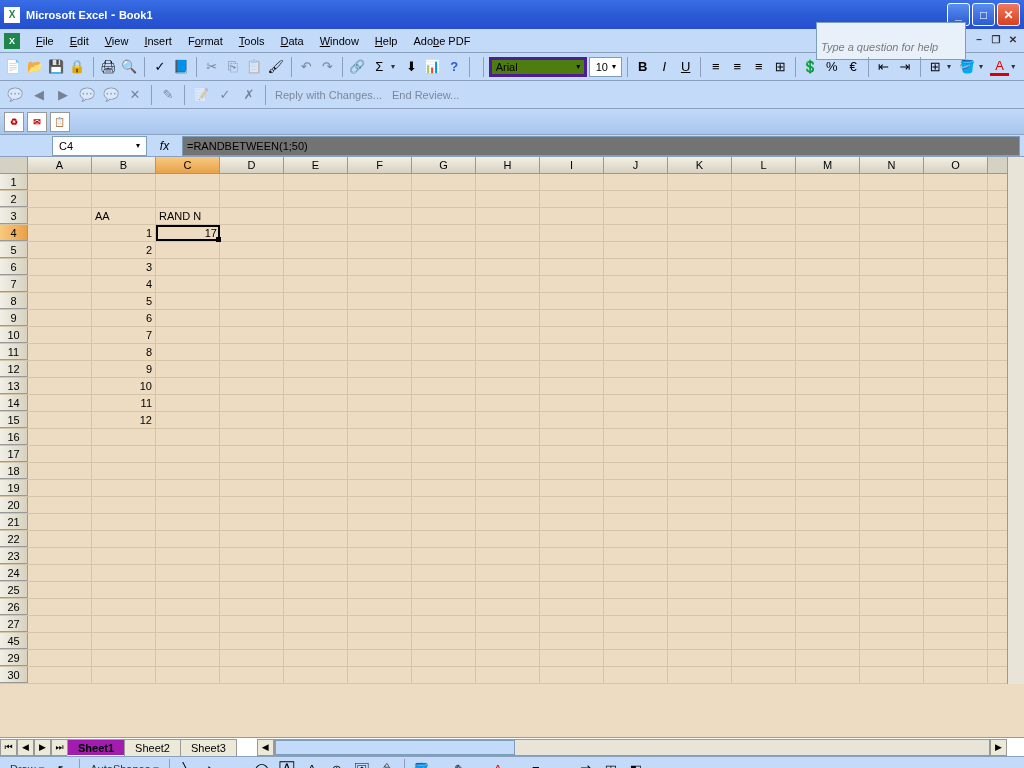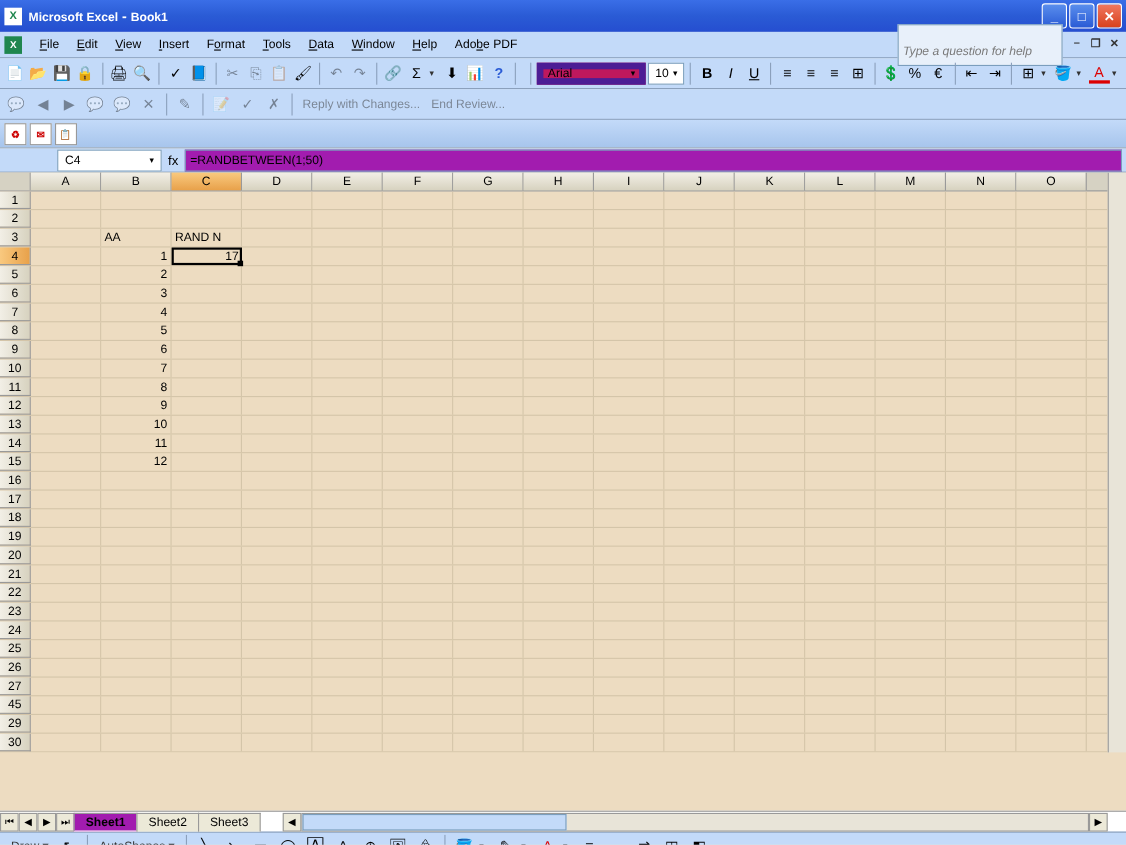--- a/index.html
+++ b/index.html
@@ -22,34 +22,34 @@
 .menubar .spacer { flex:1; }
 .menubar .helpbox { width:150px; height:18px; background:#e8f0fa; border:1px solid #7b9ebd; color:#7a7a7a; font-style:italic; padding:18px 4px; }
 .menubar .mdi { margin-left:6px; display:flex; gap:3px; }
 .menubar .mdib { width:14px; height:14px; color:#333; font-size:10px; font-weight:bold; text-align:center; }
 
 
 .toolbar { height:28px; background:#c3daf9; display:flex; align-items:center; padding:0 4px; border-bottom:1px solid #8ba0bc; gap:2px; }
 .tb { width:22px; height:22px; display:flex; align-items:center; justify-content:center; font-size:13px; }
 .tb.disabled { opacity:0.4; }
 .sep { width:1px; height:20px; background:#8ba0bc; margin:0 3px; }
-.fontsel { width:110px; height:20px; background:#be185d; border:6px solid #4c1d95; padding:0 4px; display:flex; align-items:center; }
+.fontsel { width:110px; height:20px; background:#4d7c0f; border:3px solid #4c1d95; padding:0 4px; display:flex; align-items:center; }
 .sizesel { width:36px; height:20px; background:#fff; border:1px solid #7b9ebd; padding:0 4px; display:flex; align-items:center; justify-content:center; }
 .tbtext { padding:0 4px; color:#333; }
 .dropbtn { width:10px; font-size:8px; color:#333; }
 
 .toolbar2 { height:26px; background:linear-gradient(180deg,#c3daf9,#a7c5ec); display:flex; align-items:center; padding:0 4px; border-bottom:1px solid #8ba0bc; gap:3px; }
 .pdficon { width:20px; height:20px; background:#fff; border:1px solid #999; display:flex; align-items:center; justify-content:center; font-size:9px; font-weight:bold; color:#cc0000; }
 
 
 .formulabar { height:22px; background:#c3daf9; display:flex; align-items:center; border-bottom:1px solid #8ba0bc;padding-left:48px; }
 .namebox { width:95px; height:20px; background:#fff; border:1px solid #7b9ebd; margin-left:4px; padding:0 6px; display:flex; align-items:center; font-size:11px; }
 .namebox .dd { margin-left:auto; font-size:8px; }
-.fxlabel { width:21px; text-align:center; font-size:12px; }
-.formula-input { flex:1; height:20px; background:#a21caf; border:1px solid #7b9ebd; margin-right:4px; padding:0 4px; display:flex; align-items:center; }
+.fxlabel { width:35px; text-align:center; font-style:italic; font-size:12px; }
+.formula-input { flex:1; height:20px; background:#737373; border:1px solid #7b9ebd; margin-right:4px; padding:0 4px; display:flex; align-items:center; }
 
 
 .gridwrap { height:580px; display:flex; flex-direction:column; background:#eddcc1; }
 .colheads { height:17px; display:flex; background:#d6d2c3; border-bottom:1px solid #999; }
 .selall { width:28px; border-right:1px solid #999; background:#d6d2c3; }
 .ch { width:64px; border-right:1px solid #999; text-align:center; line-height:17px; font-size:11px; background:linear-gradient(180deg,#f2efe6,#d7d2bf); }
 .ch.sel { background:linear-gradient(180deg,#f9c97f,#e8a14a); }
 .rows { flex:1; overflow:hidden; position:relative; }
 .row { height:17px; display:flex; border-bottom:1px solid #d4c5a9; }
 .rh { width:28px; text-align:center; line-height:17px; font-size:11px; border-right:1px solid #999; background:linear-gradient(90deg,#f2efe6,#d7d2bf); border-bottom:1px solid #999; }

